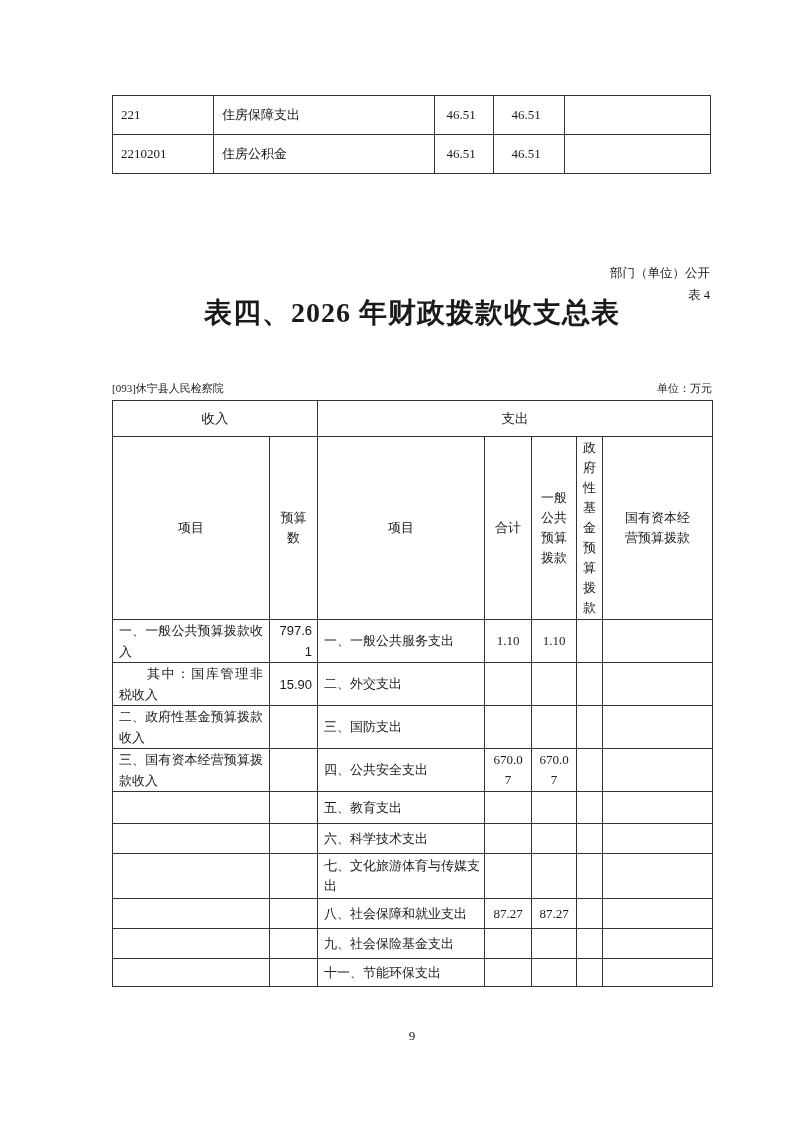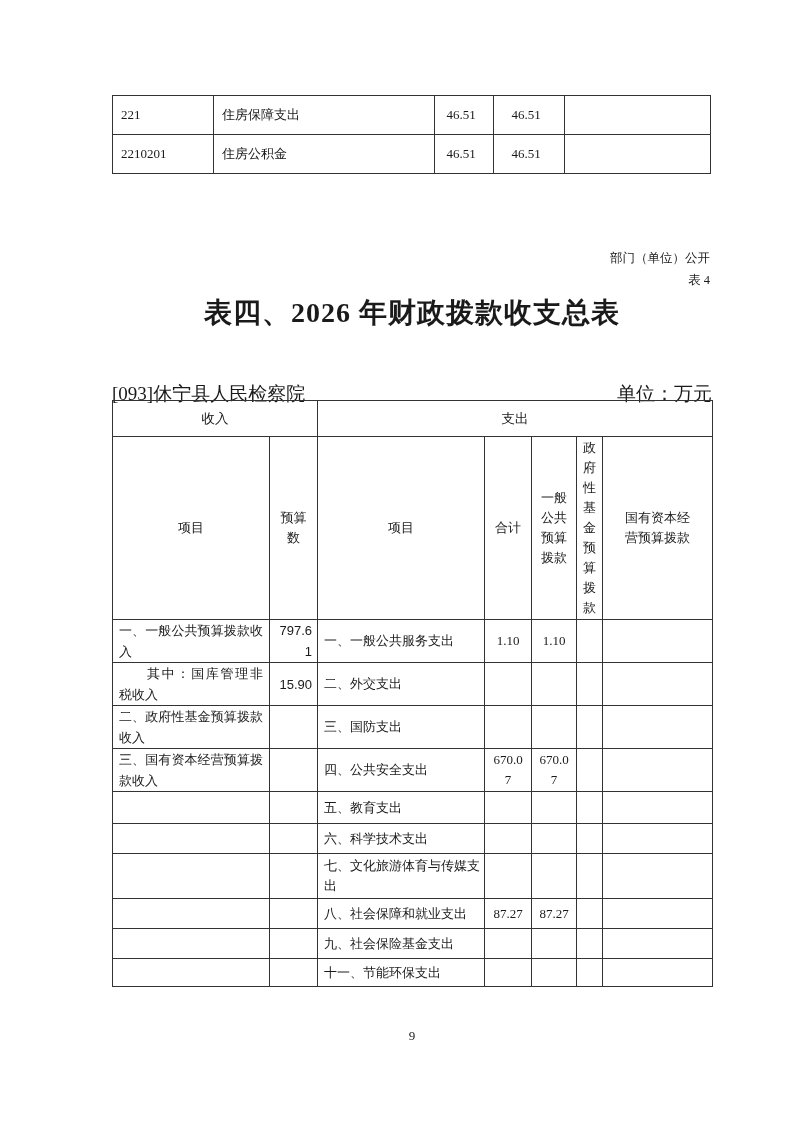--- a/index.html
+++ b/index.html
@@ -14,34 +14,34 @@
 
   
   .top-table { position:absolute; left:112px; top:95px; width:598px; }
   .top-table td { height:39px; font-size:13px; vertical-align:middle; }
   .top-table .code { padding-left:8px; text-align:left; }
   .top-table .tname { padding-left:8px; text-align:left; }
   .top-table .tval { padding-right:6px; text-align:center; }
 
   
   .corner-note {
-    position:absolute; top:247px; right:83px; text-align:right;
+    position:absolute; top:262px; right:83px; text-align:right;
     font-size:12.5px; line-height:22px; color:#1a1a1a;
   }
 
   
   .doc-title {
     position:absolute; left:112px; top:294px; width:600px;
     text-align:center; font-size:28px; font-weight:bold; letter-spacing:1px;
   }
 
   
   .org-row {
     position:absolute; left:112px; top:381px; width:600px;
-    display:flex; justify-content:space-between; font-size:19px;
+    display:flex; justify-content:space-between; font-size:11px;
   }
 
   
   .main-table { position:absolute; left:112px; top:400px; width:600px; }
   .main-table th, .main-table td { font-size:13px; vertical-align:middle; }
   .main-table .sec-head { height:36px; text-align:center; font-size:13.5px; }
   .main-table .col-head { text-align:center; line-height:20px; }
   .hdr-b { height:183px; }
   .h-fund { padding:0 5px; }
   .h-cap  { padding:18px 20px; }

